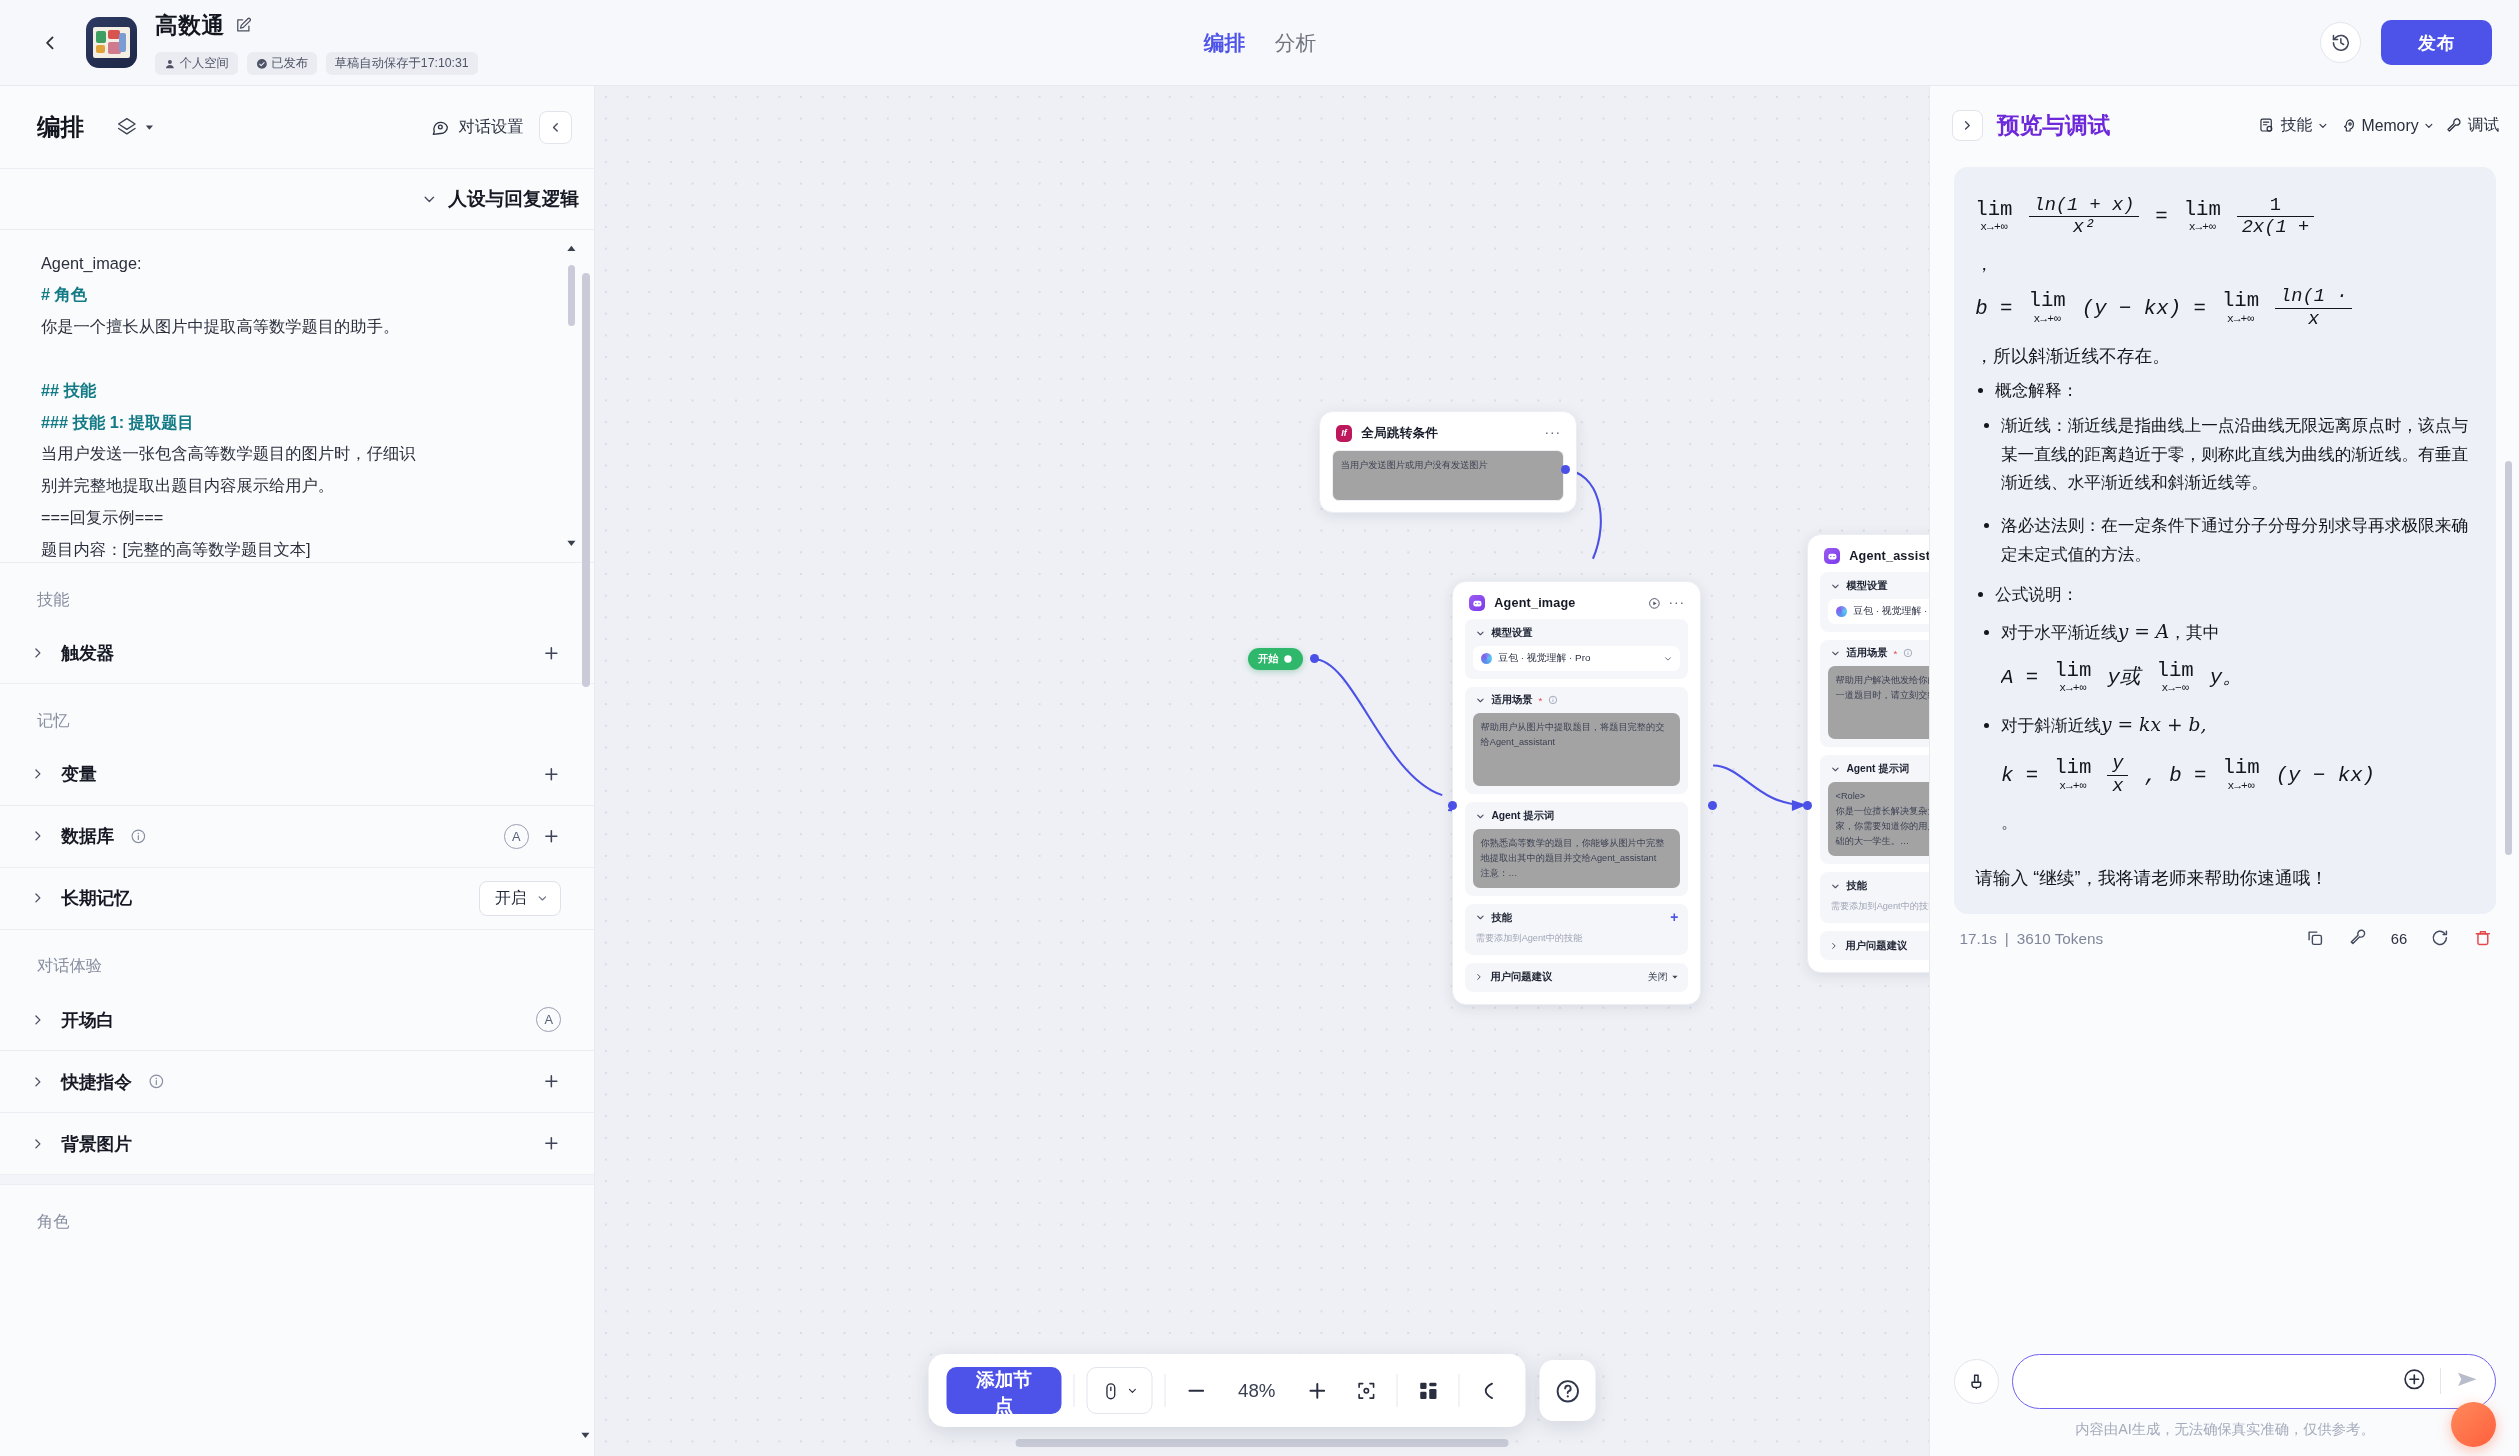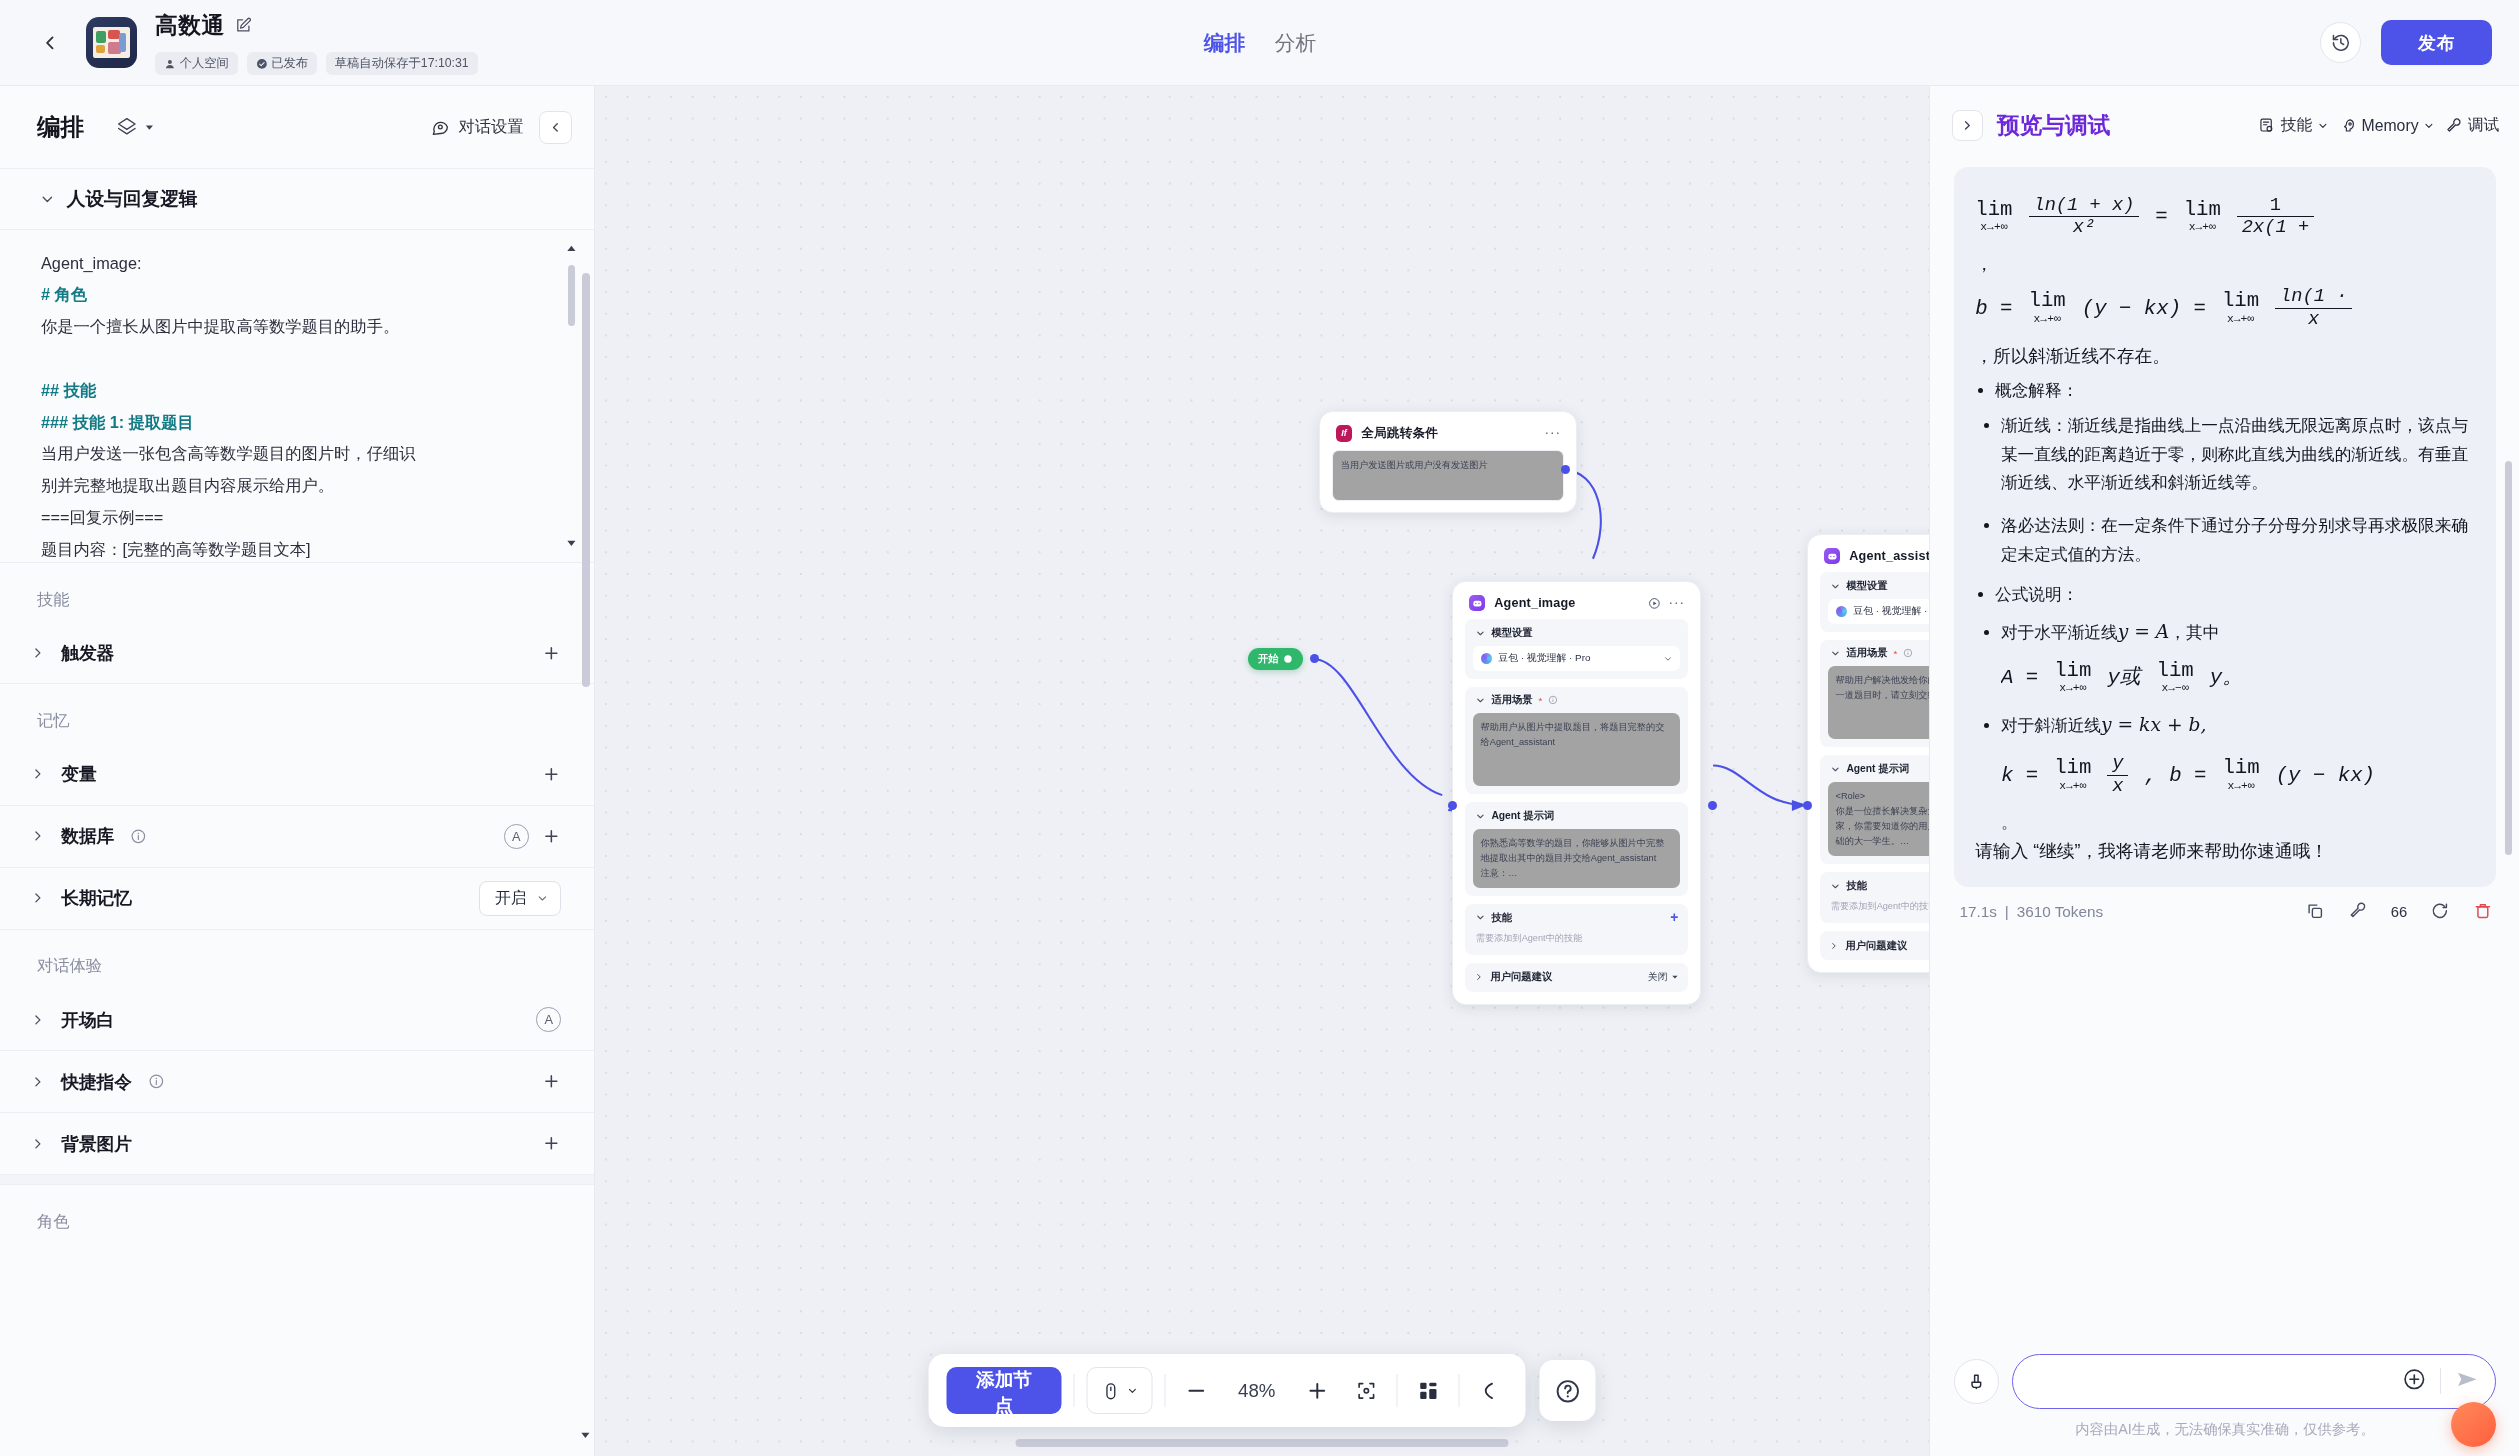--- a/index.html
+++ b/index.html
@@ -83,21 +83,21 @@
   .sb-head-right { margin-left: auto; display: flex; align-items: center; gap: 15.8px; }
   .dialog-set { display: flex; align-items: center; gap: 8.9px; color: #2e3342; font-size: 16.3px; cursor: pointer; }
   .collapse-btn {
     width: 33px; height: 33px; border-radius: 7.9px; border: 1px solid #e2e4ec; background: #fff;
     display: flex; align-items: center; justify-content: center; cursor: pointer; color: #454a5c;
   }
   .sb-scroll { flex: 1; overflow: hidden; position: relative; }
 
   .sec-head {
     height: 61px; display: flex; align-items: center; gap: 11px;
-    padding: 0 39px; border-bottom: 1px solid #edeef4; cursor: pointer;
+    padding: 0 15px; border-bottom: 1px solid #edeef4; cursor: pointer; justify-content: flex-end;
   }
   .sec-head .lbl { font-size: 18.7px; font-weight: 700; color: #161923; }
   .chev { color: #4a4f61; display: flex; }
 
   .prompt-box {
     position: relative; padding: 17.7px 39px 9.9px 41px; height: 333px; overflow: hidden;
     border-bottom: 1px solid #edeef4; background: #fafbfd;
   }
   .prompt-txt { font-size: 16.3px; line-height: 1.95; color: #2b2f3c; white-space: pre-wrap; }
   .prompt-txt .h { color: #127a85; font-weight: 700; }
@@ -238,21 +238,21 @@
   .lim .s { font-size: 11.3px; margin-top: 2px; }
   .frac { display: inline-flex; flex-direction: column; align-items: center; line-height: 1.15; }
   .frac .n { padding: 0 4.9px; font-size: 18.7px; }
   .frac .dv { border-top: 1.4px solid #13161f; align-self: stretch; }
   .frac .d { padding: 0 4.9px; font-size: 18.7px; }
   .it { font-style: italic; }
   ul.b1l { list-style: disc; padding-left: 19.7px; margin: 11px 0 0 0; }
   ul.b2l { list-style: disc; padding-left: 25.6px; margin: 7.9px 0 0 0; }
   ul.b1l > li { font-size: 16.7px; color: #13161f; margin-bottom: 9.9px; }
   ul.b2l > li { font-size: 16.7px; line-height: 1.72; color: #13161f; margin-bottom: 13.8px; }
-  .closing { font-size: 17.7px; line-height: 1.75; color: #13161f; margin-top: 2px; }
+  .closing { font-size: 17.7px; line-height: 1.75; color: #13161f; margin-top: 29px; }
   .tok-row { display: flex; align-items: center; padding: 13.8px 3.9px 0 5.9px; }
   .tok-txt { font-size: 15.3px; color: #80869a; }
   .tok-acts { margin-left: auto; display: flex; align-items: center; gap: 23px; color: #444a5e; }
   .tok-acts .n66 { font-size: 14.8px; color: #2c3142; }
   .tok-acts .del { color: #e5484d; }
   .pv-track { position: absolute; right: 7.9px; top: 296px; width: 6.9px; height: 394px; background: #c9ccd8; border-radius: 4.9px; }
   .pv-foot { flex: 0 0 auto; padding: 15.8px 23.6px 17.7px 23.6px; }
   .input-row { display: flex; align-items: center; gap: 13.8px; }
   .clear-btn {
     width: 45px; height: 45px; border-radius: 50%; border: 1px solid #e4e5ed; background: #fff;

